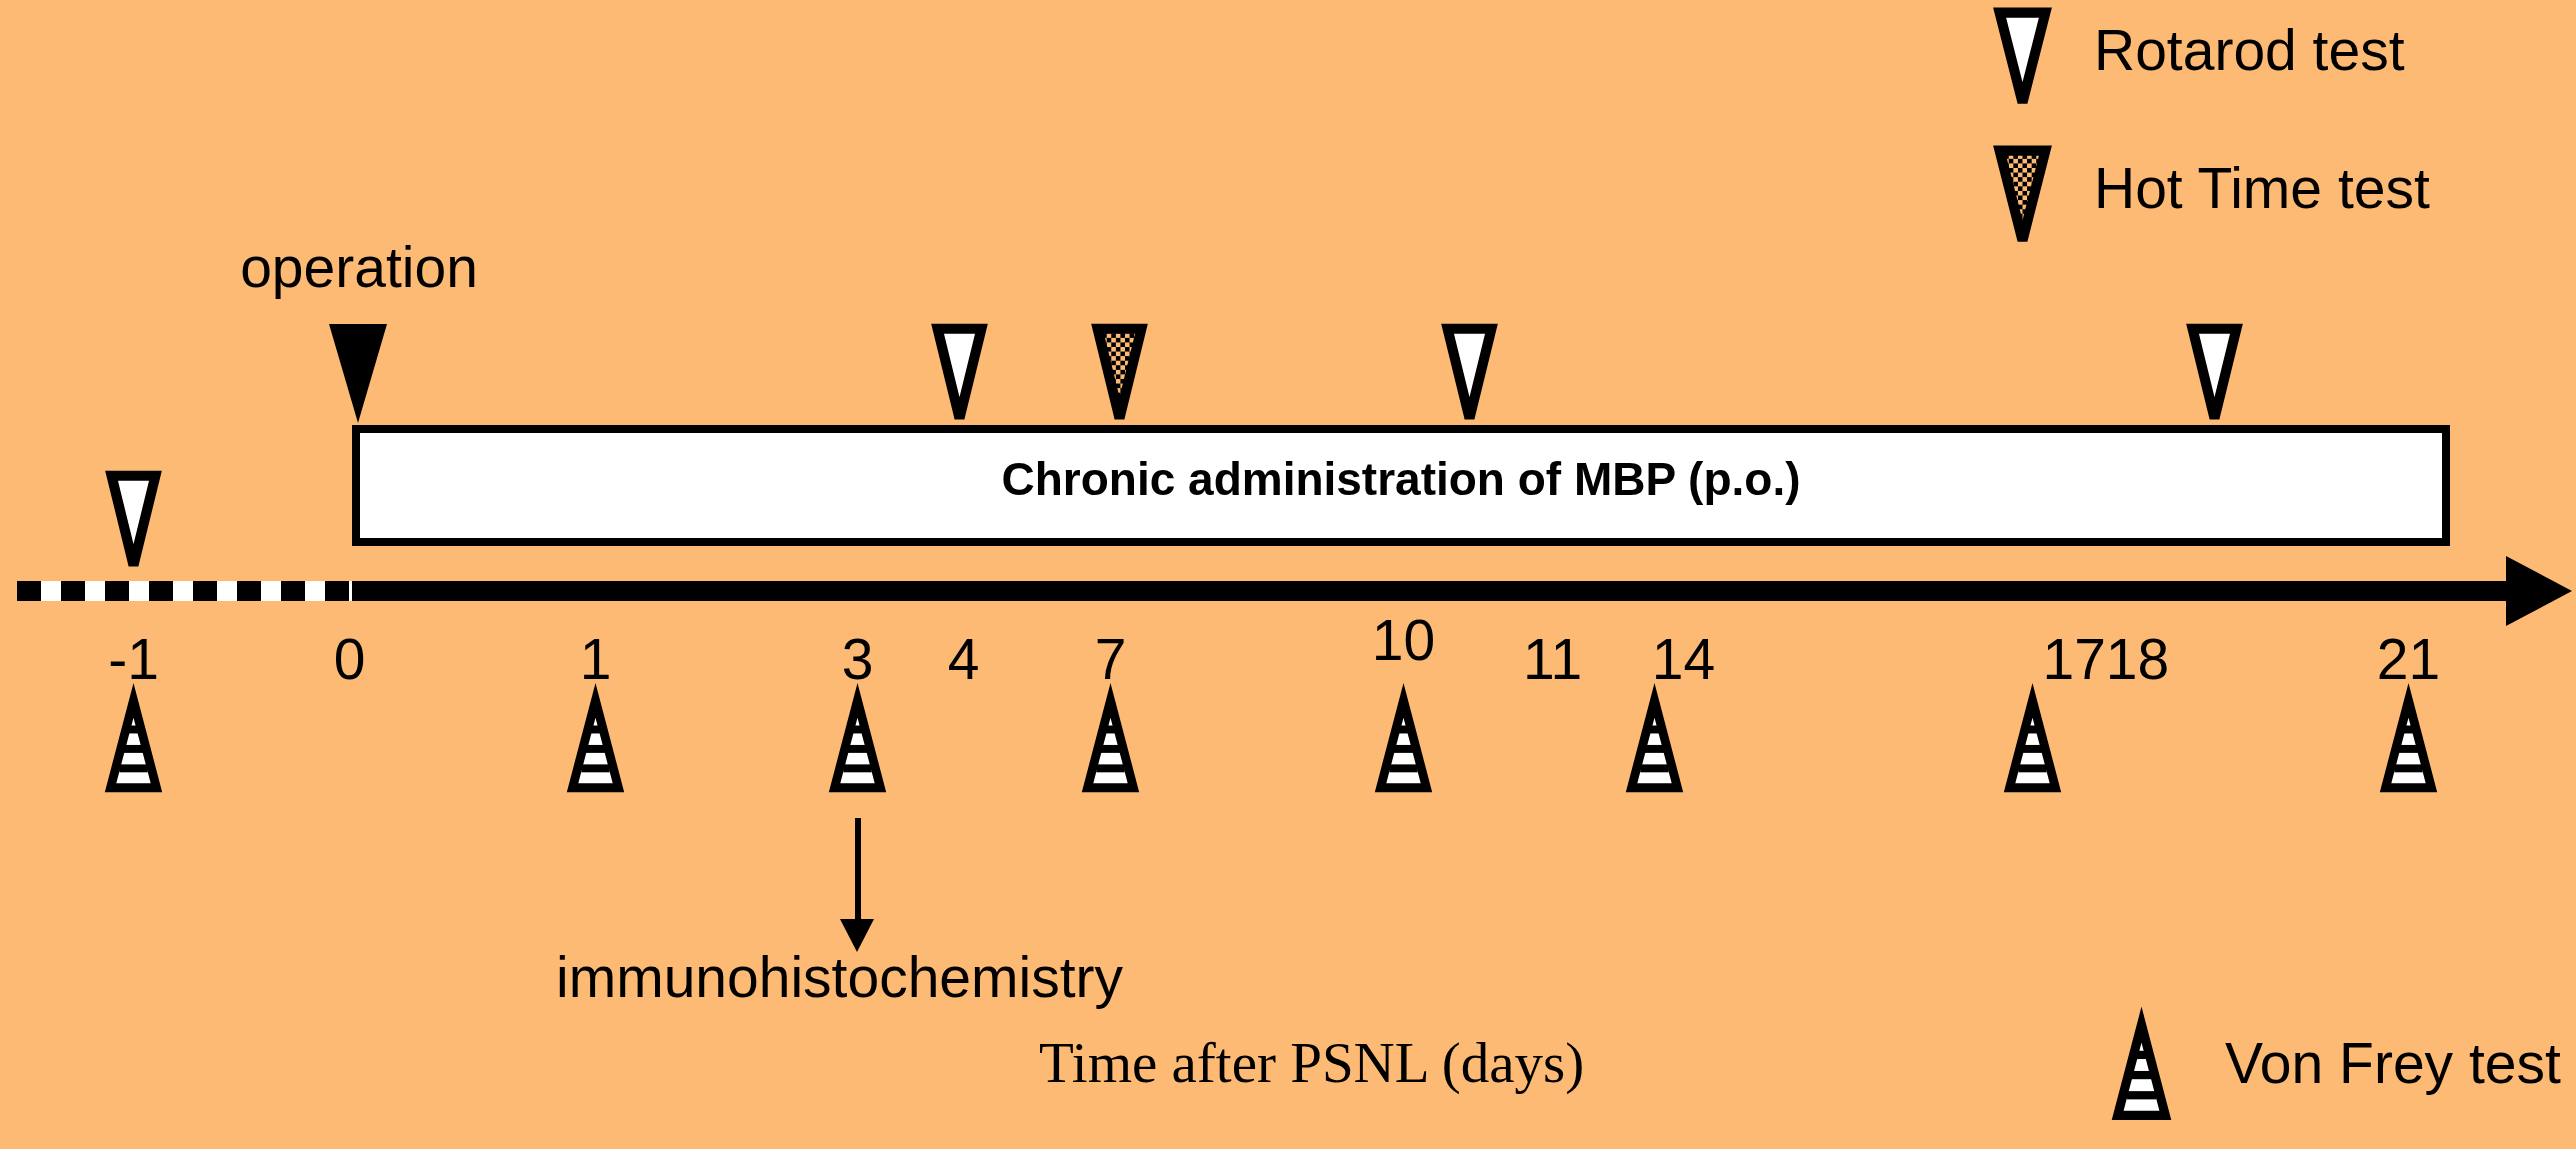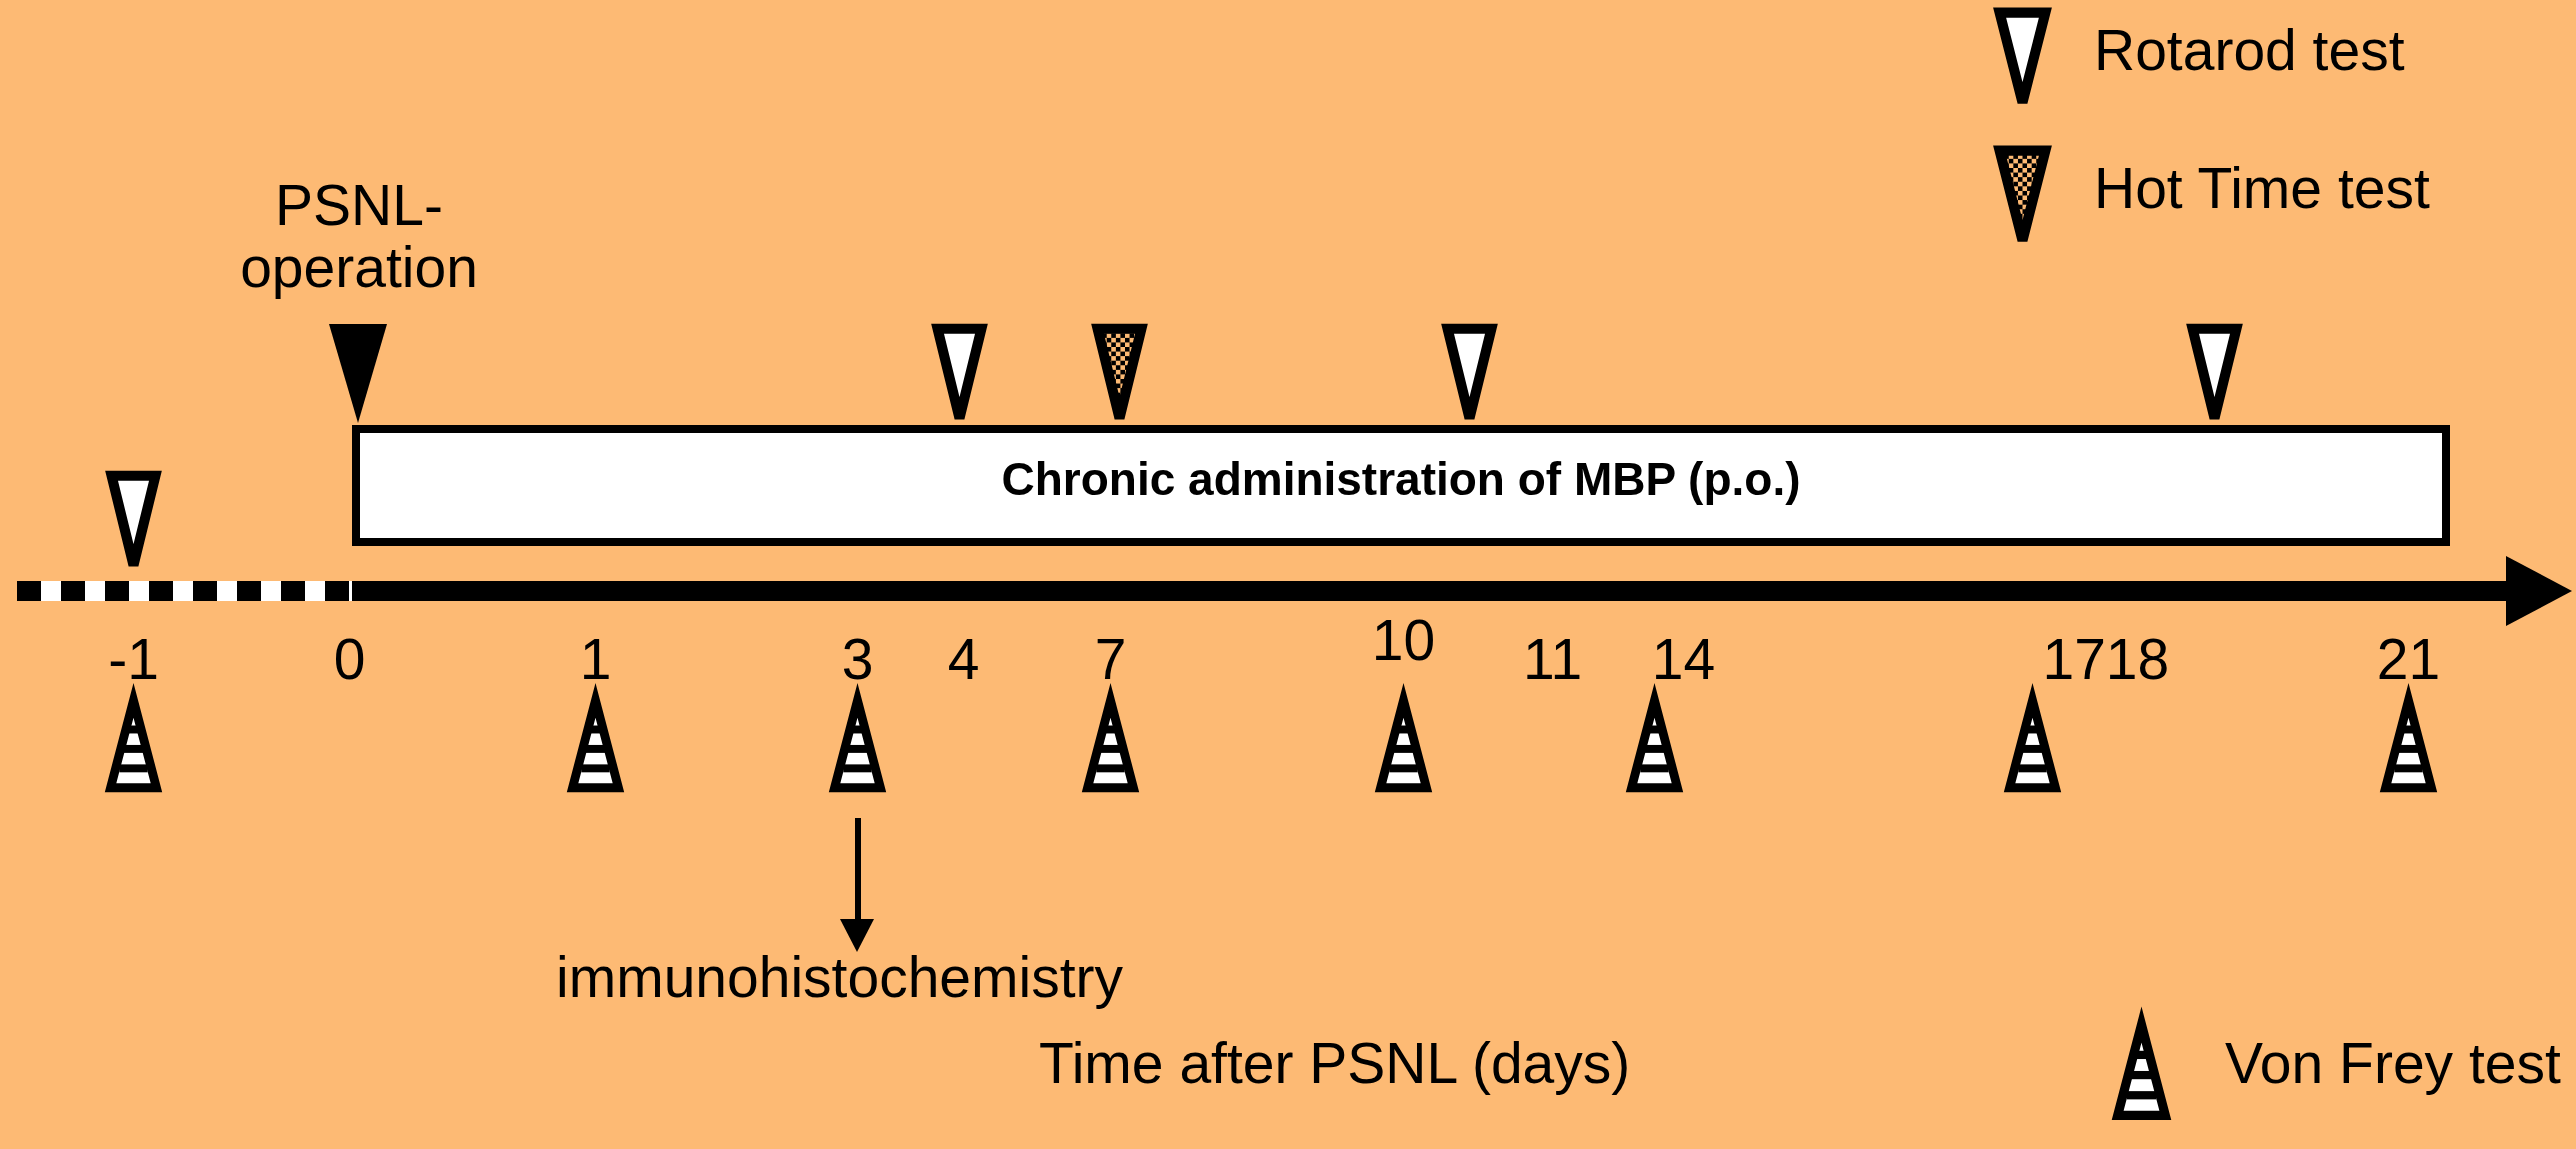--- a/index.html
+++ b/index.html
@@ -121,21 +121,20 @@
   <div class="abs" style="left:2114px; top:1020px;">
     <svg width="55" height="101" viewBox="0 0 60 110">
       <polygon points="30,5 56,104 4,104" fill="#ffffff" stroke="#000000" stroke-width="10" stroke-linejoin="miter"></polygon>
       <line x1="14" y1="82" x2="46" y2="82" stroke="#000000" stroke-width="9"></line>
       <line x1="18" y1="60" x2="42" y2="60" stroke="#000000" stroke-width="9"></line>
       <line x1="22" y1="38" x2="38" y2="38" stroke="#000000" stroke-width="9"></line>
     </svg>
   </div>
   <div class="txt t-legend" style="left:2225px; top:1033px;">Von Frey test</div>
 
-  <div class="txt t-psnl" style="left:175px; top:175px; width:368px;">PSNL-</div>
   <div class="txt t-psnl" style="left:175px; top:237px; width:368px;">operation</div>
   <div class="tri-solid-down" style="left:329px; top:324px;"></div>
 
   <div class="marker" style="left:933px; top:324px;">
     <svg width="53" height="99" viewBox="0 0 58 108">
       <polygon points="5,5 53,5 29,103" fill="#ffffff" stroke="#000000" stroke-width="11" stroke-linejoin="miter"></polygon>
     </svg>
   </div>
 
   <div class="marker" style="left:1093px; top:324px;">
@@ -250,16 +249,16 @@
       <line x1="14" y1="82" x2="46" y2="82" stroke="#000000" stroke-width="9"></line>
       <line x1="18" y1="60" x2="42" y2="60" stroke="#000000" stroke-width="9"></line>
       <line x1="22" y1="38" x2="38" y2="38" stroke="#000000" stroke-width="9"></line>
     </svg>
   </div>
 
   <div class="ihc-shaft" style="left:855px; top:818px; height:110px;"></div>
   <div class="ihc-head" style="left:840px; top:919px;"></div>
   <div class="txt t-ihc" style="left:556px; top:947px;">immunohistochemistry</div>
 
-  <div class="txt t-xaxis" style="left:1039px; top:1033px;">Time after PSNL (days)</div>
+  <div class="txt t-xaxis" style="left:1039px; top:1033px;font-family:Liberation Serif, serif;">Time after PSNL (days)</div>
 
 </div>
 
 
 </body></html>

